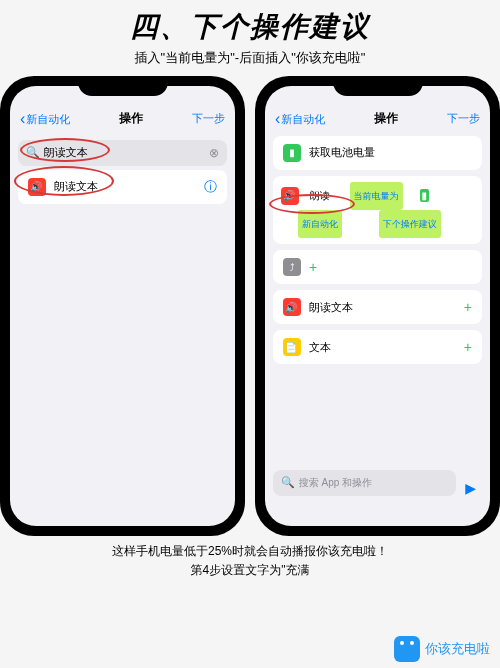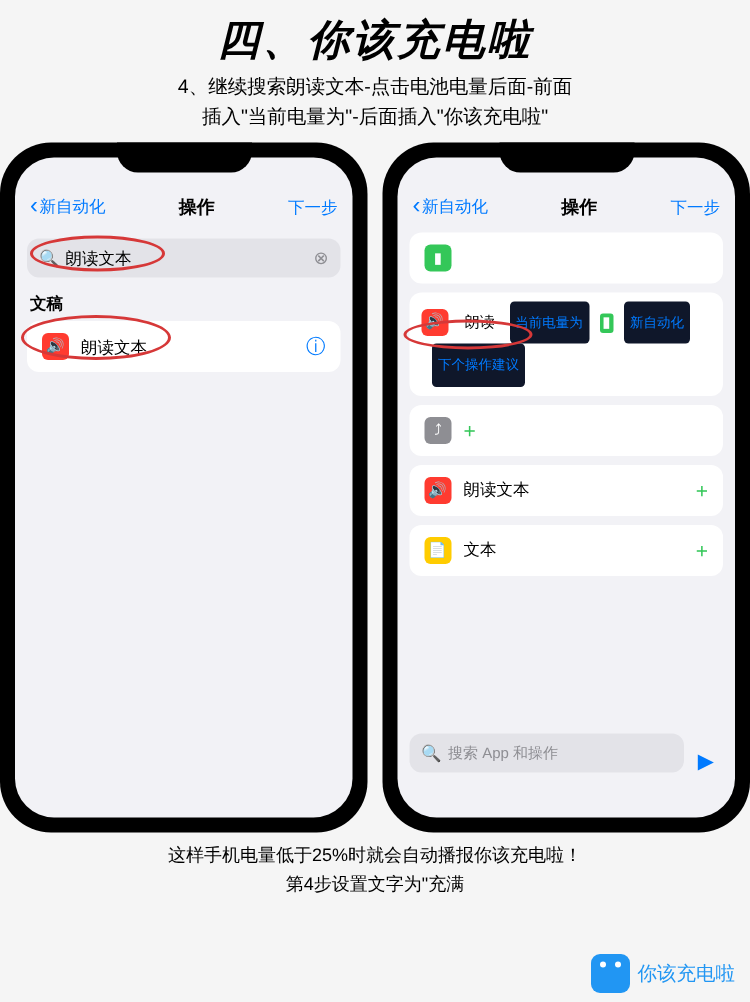--- a/index.html
+++ b/index.html
@@ -131,26 +131,26 @@
     .speak-row {
       background: #fff;
       margin: 0 8px 6px;
       border-radius: 8px;
       padding: 6px 8px;
       font-size: 10px;
       line-height: 1.6;
     }
     .pill {
       display: inline-block;
-      background: #0f172a;
+      background: #bef264;
       color: #007aff;
       border-radius: 3px;
       padding: 7px 4px;
       font-size: 9px;
-      margin: 0 7px;
+      margin: 0 17px;
     }
     .pill-green { background: #34c759; color: #fff; padding: 1px 2px; border-radius: 2px; }
     .hint-label {
       font-size: 10px;
       color: #8e8e93;
       margin: 8px 12px 4px;
     }
     .bottom-search {
       position: absolute;
       bottom: 30px;
@@ -201,62 +201,61 @@
       position: absolute;
       background: #fff;
       border-radius: 50%;
     }
     .wm-logo::before { width: 4px; height: 4px; top: 5px; left: 6px; }
     .wm-logo::after { width: 4px; height: 4px; top: 5px; right: 6px; }
   </style>
 </head>
 <body>
 
-<div class="title">四、你该充电啦</div>
+<div class="title">四、下个操作建议</div>
 <div class="subtitle">
-  <div>4、继续搜索朗读文本-点击电池电量后面-前面</div>
   <div>插入"当前电量为"-后面插入"你该充电啦"</div>
 </div>
 
 <div class="phones">
 
   <div class="phone">
     <div class="notch"></div>
     <div class="screen screen-gray">
       <div class="nav">
         <span class="nav-left">新自动化</span>
         <span class="nav-title">操作</span>
         <span class="nav-right">下一步</span>
       </div>
       <div class="search-bar">
         <span class="search-icon">🔍</span>
         <input value="朗读文本" style="">
         <span class="clear-icon">⊗</span>
         <div class="highlight-oval" style="left:2px;top:-2px;width:90px;height:24px;"></div>
       </div>
-      <div class="section-label">文稿</div>
       <div class="row" style="position:relative;">
         <div class="row-icon icon-red">🔊</div>
         <span class="row-label">朗读文本</span>
         <span class="row-info">ⓘ</span>
         <div class="highlight-oval" style="left:-4px;top:-4px;width:100px;height:30px;"></div>
       </div>
     </div>
   </div>
 
   <div class="phone">
     <div class="notch"></div>
     <div class="screen screen-gray">
       <div class="nav">
         <span class="nav-left">新自动化</span>
         <span class="nav-title">操作</span>
         <span class="nav-right">下一步</span>
       </div>
       <div class="row">
         <div class="row-icon icon-green">▮</div>
+        <span class="row-label">获取电池电量</span>
       </div>
       <div class="speak-row" style="position:relative;">
         <span class="row-icon icon-red" style="display:inline-flex;vertical-align:middle;">🔊</span>
         <span>朗读</span>
         <span class="pill">当前电量为</span><span class="pill-green">▮</span><span class="pill">新自动化</span>
         <span class="pill" style="color:#007aff;">下个操作建议</span>
         <div class="highlight-oval" style="left:-4px;top:18px;width:86px;height:20px;"></div>
       </div>
       <div class="row">
         <div class="row-icon" style="background:#8e8e93;">⤴</div>

